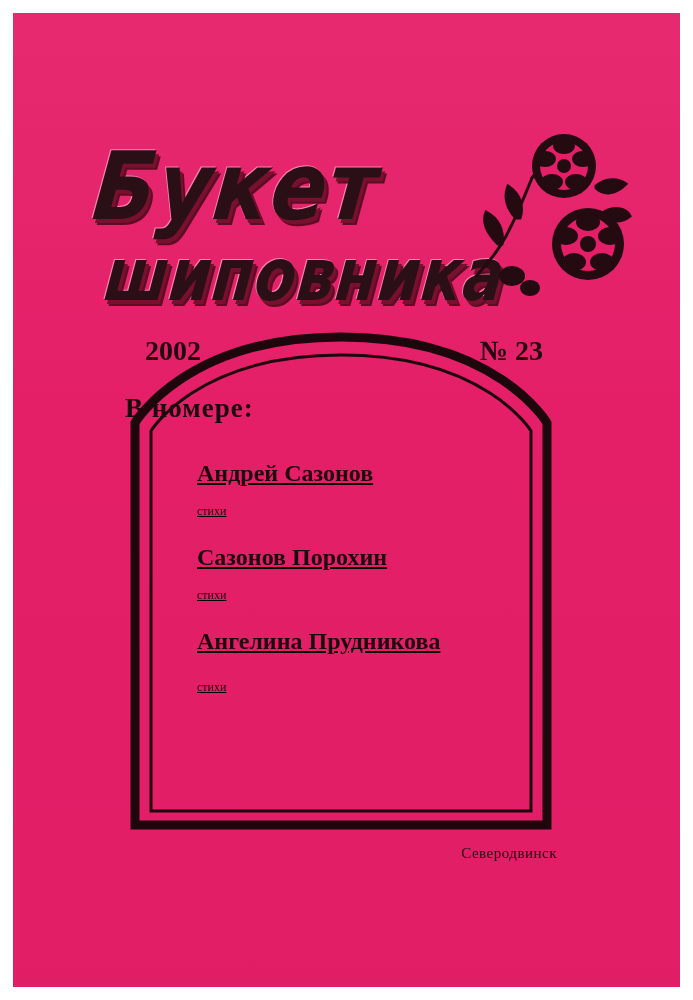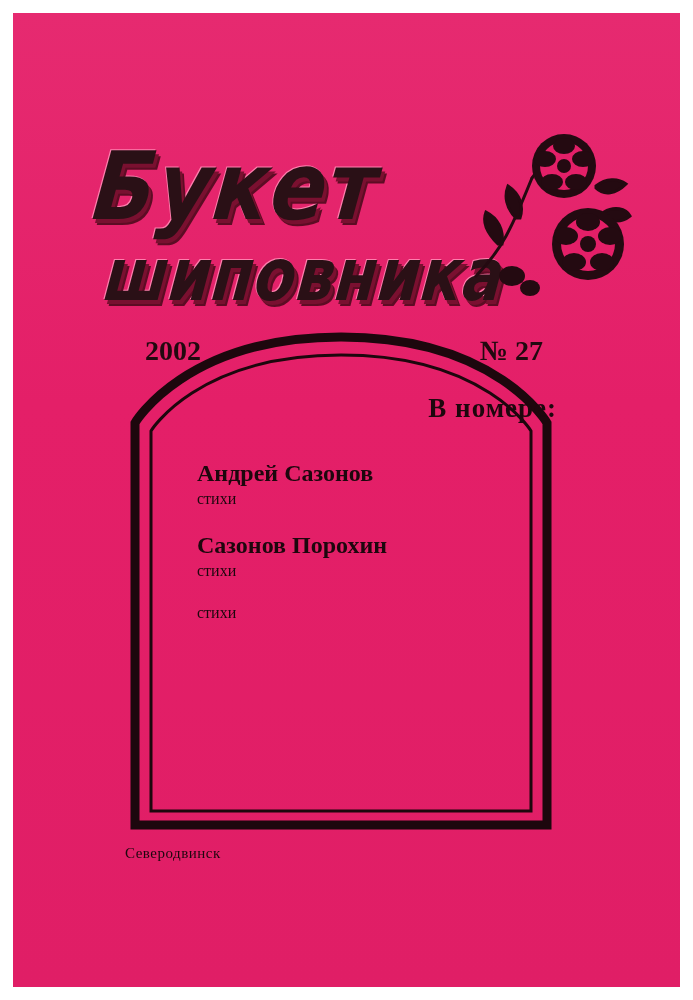--- a/index.html
+++ b/index.html
@@ -128,59 +128,60 @@
     top: 312px;
     width: 432px;
     height: 508px;
   }
 
   .contents-heading {
     position: absolute;
     left: 0;
     top: 68px;
     width: 432px;
-    text-align: right;
+    text-align: left;
     font-family: "Liberation Serif", serif;
     font-weight: bold;
     font-size: 27px;
     letter-spacing: 1px;
     color: #1d070d;
   }
 
   .toc {
     position: absolute;
     left: 72px;
     top: 134px;
     width: 340px;
+    text-decoration: underline;
   }
 
   .toc-entry { margin-bottom: 22px; }
 
   .toc-author {
     font-family: "Liberation Serif", serif;
     font-weight: bold;
     font-size: 24px;
     line-height: 28px;
     color: #1d070d;
   }
 
   .toc-genre {
     font-family: "Liberation Serif", serif;
-    font-size: 16px;
+    font-size: 12px;
     line-height: 20px;
     color: #1d070d;
-    margin-top: 2px;
+    margin-top: 14px;
   }
 
   .city {
     position: absolute;
     left: 0;
     top: 520px;
     width: 432px;
-    text-align: left;
+    text-align: right;
     font-family: "Liberation Serif", serif;
     font-size: 15px;
     letter-spacing: 0.5px;
     color: #1d070d;
   }
 </style>
 </head>
 <body>
 
 <div class="page">
@@ -231,21 +232,21 @@
 
           <g fill="#240a11">
             <ellipse cx="66" cy="150" rx="13" ry="10"></ellipse>
             <ellipse cx="84" cy="162" rx="10" ry="8"></ellipse>
           </g>
         </svg>
       </div>
     </div>
 
     <div class="year">2002</div>
-    <div class="issue">№ 27</div>
+    <div class="issue">№ 23</div>
 
     <div class="frame-wrap">
       <svg width="432" height="508" viewBox="0 0 432 508" aria-hidden="true">
         <path d="M10 500 L10 98 C10 98, 60 12, 216 12 C372 12, 422 98, 422 98 L422 500 Z" fill="none" stroke="#1d070d" stroke-width="9"></path>
         <path d="M26 486 L26 106 C26 106, 72 30, 216 30 C360 30, 406 106, 406 106 L406 486 Z" fill="none" stroke="#1d070d" stroke-width="3"></path>
       </svg>
     </div>
 
     <div class="contents">
       <div class="contents-heading">В номере:</div>
@@ -253,20 +254,21 @@
       <div class="toc">
         <div class="toc-entry">
           <div class="toc-author">Андрей Сазонов</div>
           <div class="toc-genre">стихи</div>
         </div>
         <div class="toc-entry">
           <div class="toc-author">Сазонов Порохин</div>
           <div class="toc-genre">стихи</div>
         </div>
         <div class="toc-entry">
+          <div class="toc-author">Ангелина Прудникова</div>
         </div>
         <div class="toc-entry">
           <div class="toc-genre">стихи</div>
         </div>
       </div>
 
       <div class="city">Северодвинск</div>
     </div>
 
   </div>

